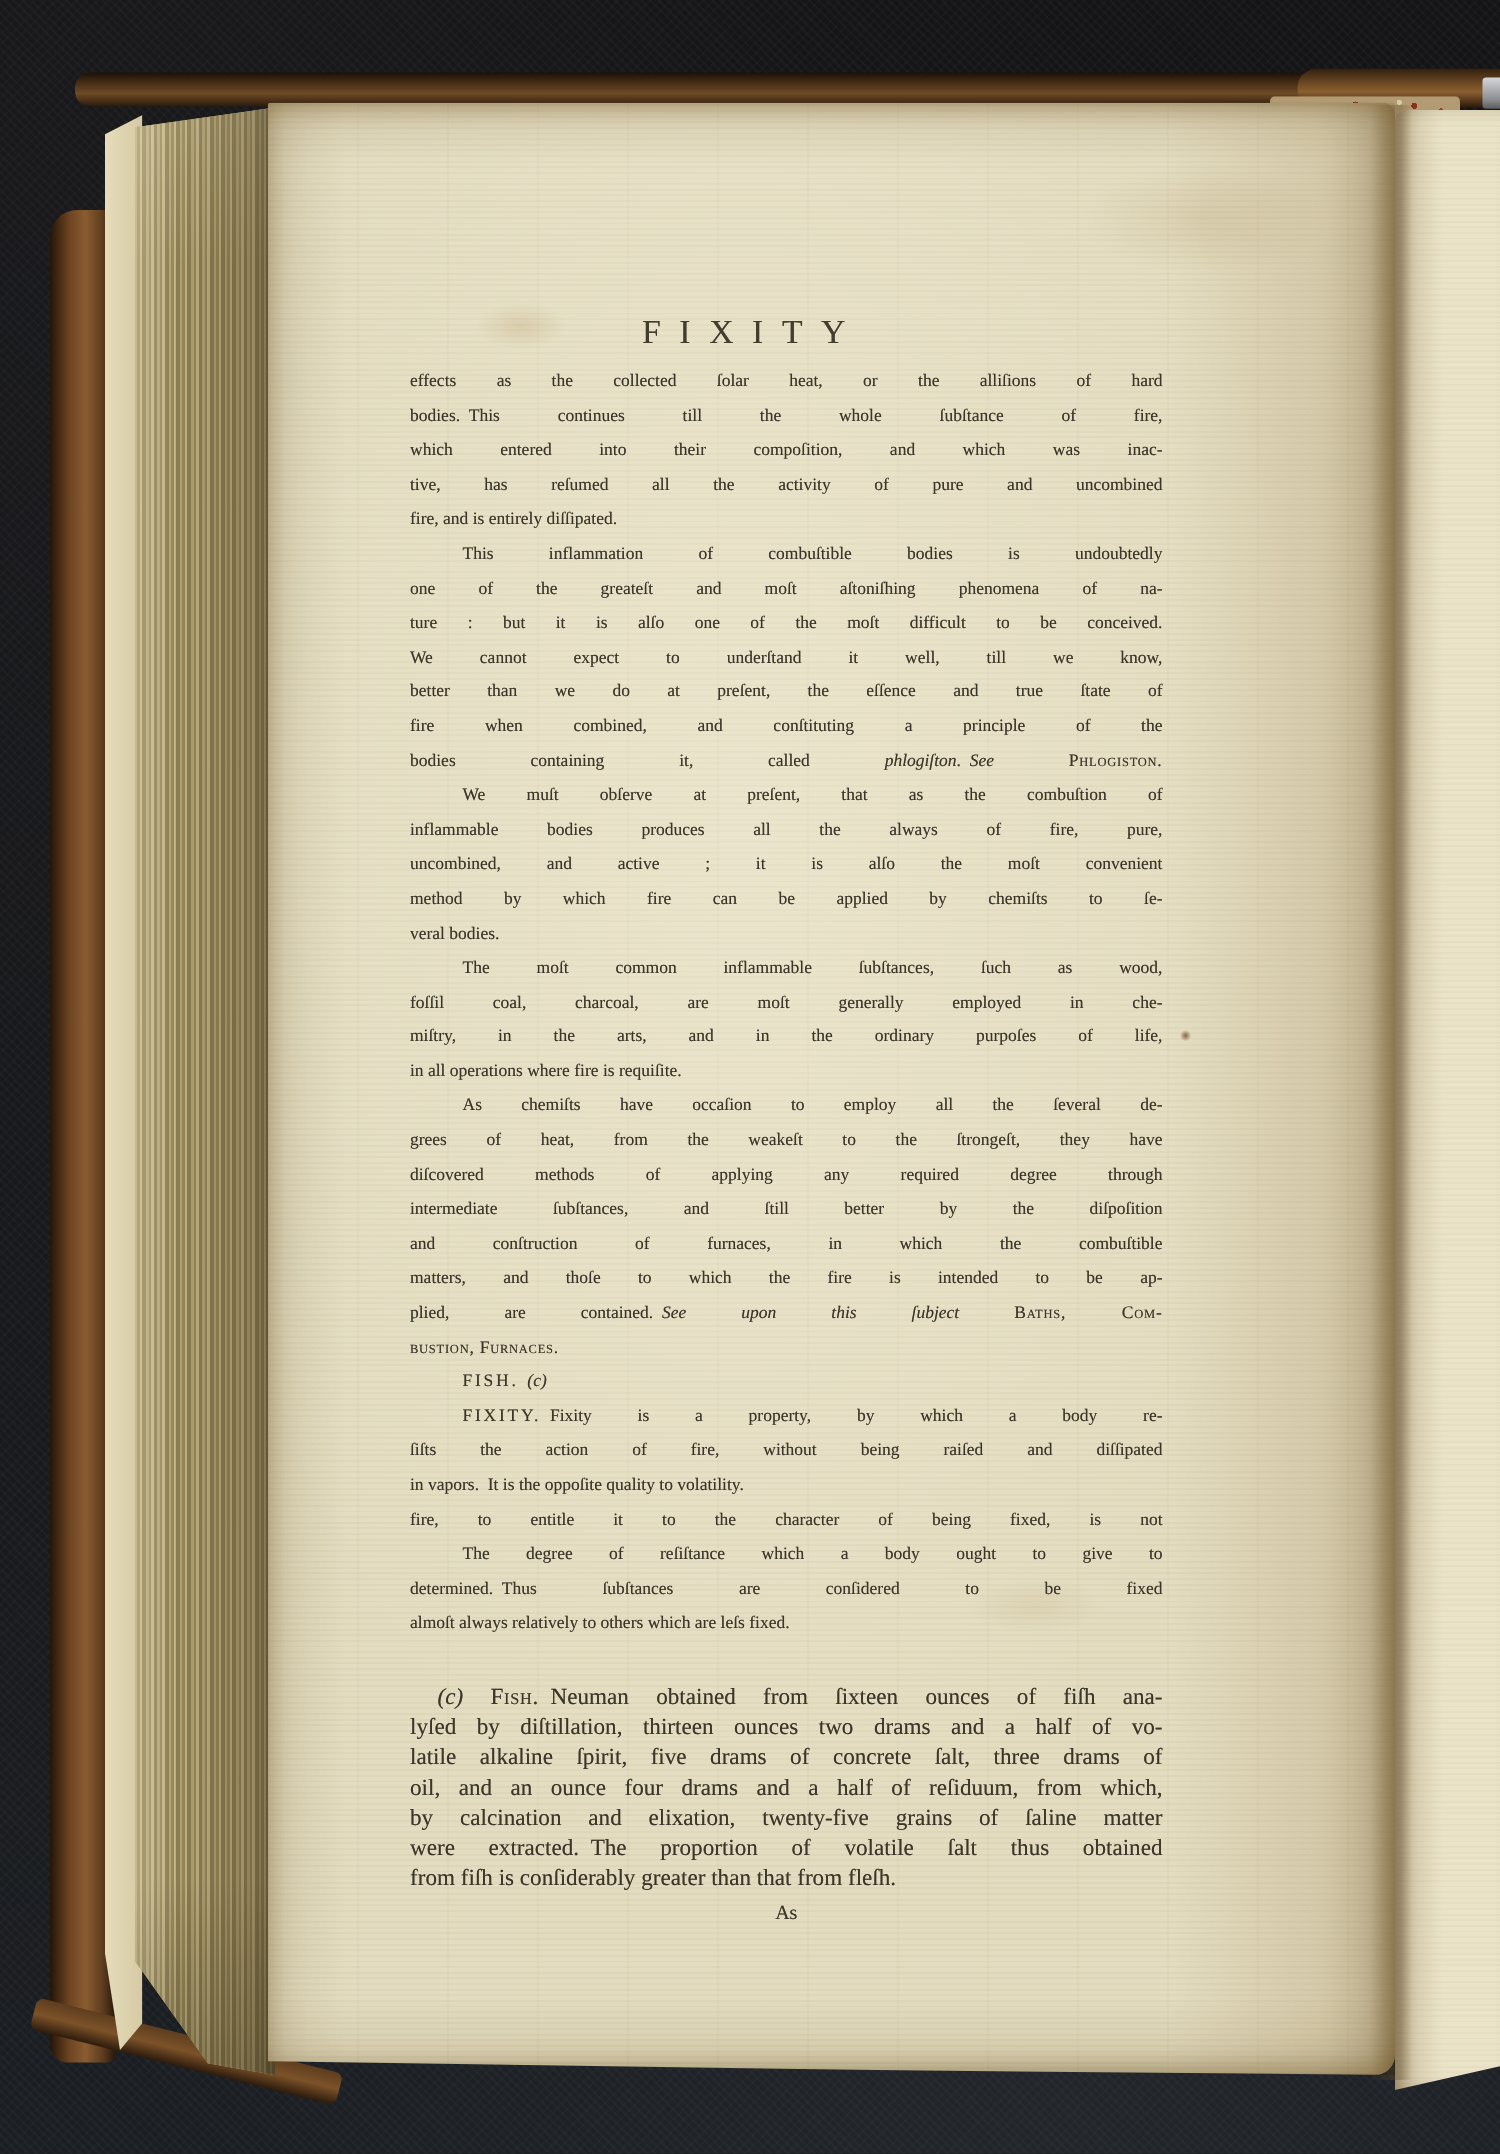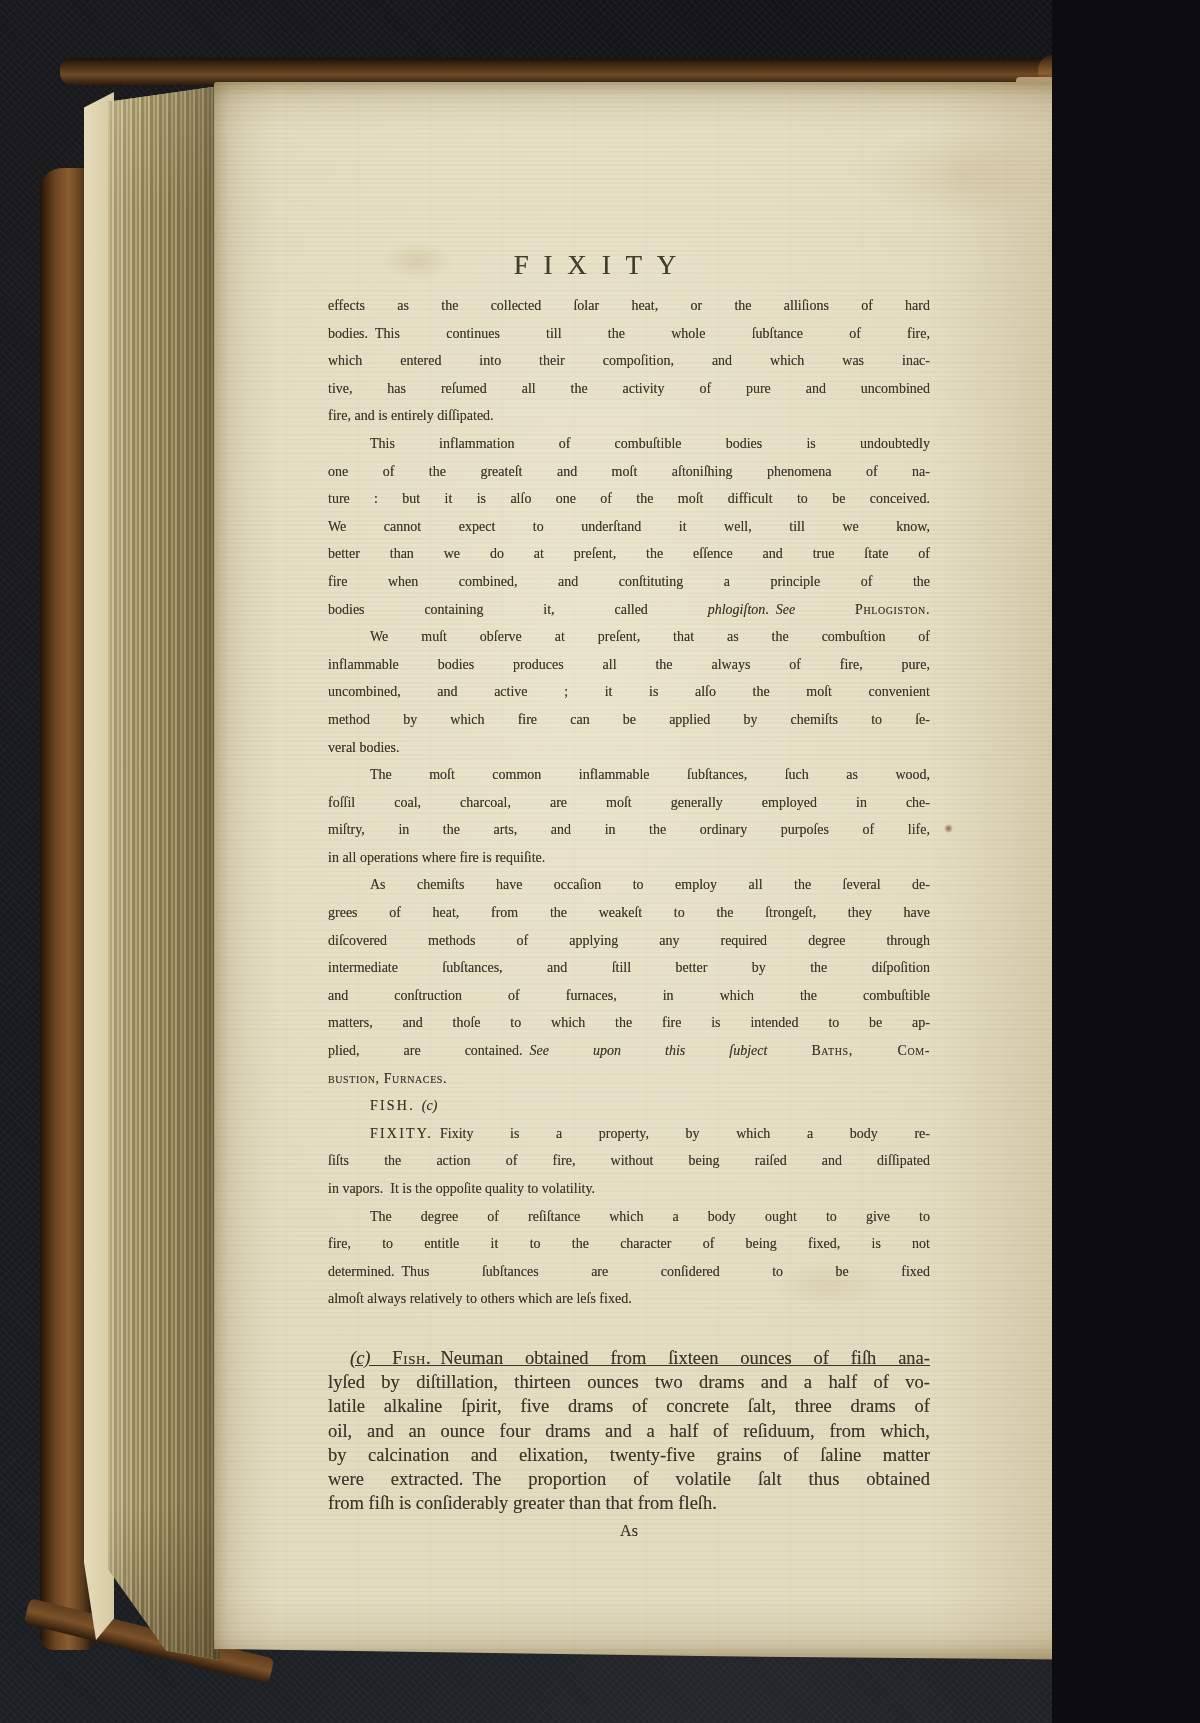--- a/index.html
+++ b/index.html
@@ -1,17 +1,17 @@
 <!DOCTYPE html>
 <html><head>
 <meta charset="utf-8">
 <style>
   html,body{margin:0;padding:0;background:#0d0d0f;}
   #photo{
-    position:relative; width:1052px; height:1723px; overflow:hidden;
+    position:relative; width:1200px; height:1723px; overflow:hidden;
     background:
       radial-gradient(ellipse at 70% 96%, rgba(70,75,85,0.18), transparent 55%),
       radial-gradient(ellipse at 8% 10%, rgba(60,60,70,0.12), transparent 50%),
       repeating-linear-gradient(45deg, rgba(255,255,255,0.022) 0 2px, transparent 2px 5px),
       repeating-linear-gradient(-45deg, rgba(255,255,255,0.015) 0 2px, transparent 2px 6px),
       linear-gradient(180deg,#141416 0%,#17181b 60%,#1b1e22 100%);
     font-family:"Liberation Serif","DejaVu Serif",serif;
   }
   
   .leather-top{position:absolute; left:60px; top:58px; width:1140px; height:27px; z-index:2;
@@ -91,21 +91,21 @@
   .heading{position:absolute; top:166px; left:0; width:100%; height:34px; line-height:34px;
     font-size:27px; letter-spacing:0.55em; text-indent:0.55em; text-align:center;
     transform:translateX(-34px); color:#433d2e;}
   .body-lines{position:absolute; top:210px; left:0; width:100%;}
   .footnote-lines{position:absolute; top:1264px; left:0; width:100%;}
   .line{height:27.6px; line-height:27.6px; font-size:14px; text-align:left;}
   .line.j{text-align:justify; text-align-last:justify;}
   .fline{height:24.2px; line-height:24.2px; font-size:18.5px; text-align:left;}
   .fline.j{text-align:justify; text-align-last:justify;}
   .line.ind{padding-left:42px;}
-  .fline.ind{padding-left:22px;text-decoration:underline;}
+  .fline.ind{padding-left:22px;}
   .it{font-style:italic;}
   .sc{font-variant:small-caps; letter-spacing:0.6px;}
   .spc{letter-spacing:2.2px;}
   .catchword{position:absolute; top:1435px; left:0; width:100%; height:27px; line-height:27px;
     font-size:16px; text-align:center;}
 </style>
 </head>
 <body>
 
 <div id="photo">
@@ -154,22 +154,22 @@
           <div class="line j"><span>diſcovered methods of applying any required degree through</span></div>
           <div class="line j"><span>intermediate ſubſtances, and ſtill better by the diſpoſition</span></div>
           <div class="line j"><span>and conſtruction of furnaces, in which the combuſtible</span></div>
           <div class="line j"><span>matters, and thoſe to which the fire is intended to be ap-</span></div>
           <div class="line j"><span>plied, are contained. </span><span class="it">See upon this ſubject </span><span class="sc">Baths, Com-</span></div>
           <div class="line"><span class="sc">bustion, Furnaces.</span></div>
           <div class="line ind"><span class="spc">FISH.</span><span> </span><span class="it">(c)</span></div>
           <div class="line j ind"><span class="spc">FIXITY.</span><span> Fixity is a property, by which a body re-</span></div>
           <div class="line j"><span>ſiſts the action of fire, without being raiſed and diſſipated</span></div>
           <div class="line"><span>in vapors. It is the oppoſite quality to volatility.</span></div>
+          <div class="line j"><span>fire, to entitle it to the character of being fixed, is not</span></div>
           <div class="line j ind"><span>The degree of reſiſtance which a body ought to give to</span></div>
-          <div class="line j"><span>fire, to entitle it to the character of being fixed, is not</span></div>
           <div class="line j"><span>determined. Thus ſubſtances are conſidered to be fixed</span></div>
           <div class="line"><span>almoſt always relatively to others which are leſs fixed.</span></div>
         </div>
       <div class="footnote-lines" id="footnote-lines">
           <div class="fline j ind"><span class="it">(c) </span><span class="sc">Fish.</span><span> Neuman obtained from ſixteen ounces of fiſh ana-</span></div>
           <div class="fline j"><span>lyſed by diſtillation, thirteen ounces two drams and a half of vo-</span></div>
           <div class="fline j"><span>latile alkaline ſpirit, five drams of concrete ſalt, three drams of</span></div>
           <div class="fline j"><span>oil, and an ounce four drams and a half of reſiduum, from which,</span></div>
           <div class="fline j"><span>by calcination and elixation, twenty-five grains of ſaline matter</span></div>
           <div class="fline j"><span>were extracted. The proportion of volatile ſalt thus obtained</span></div>

